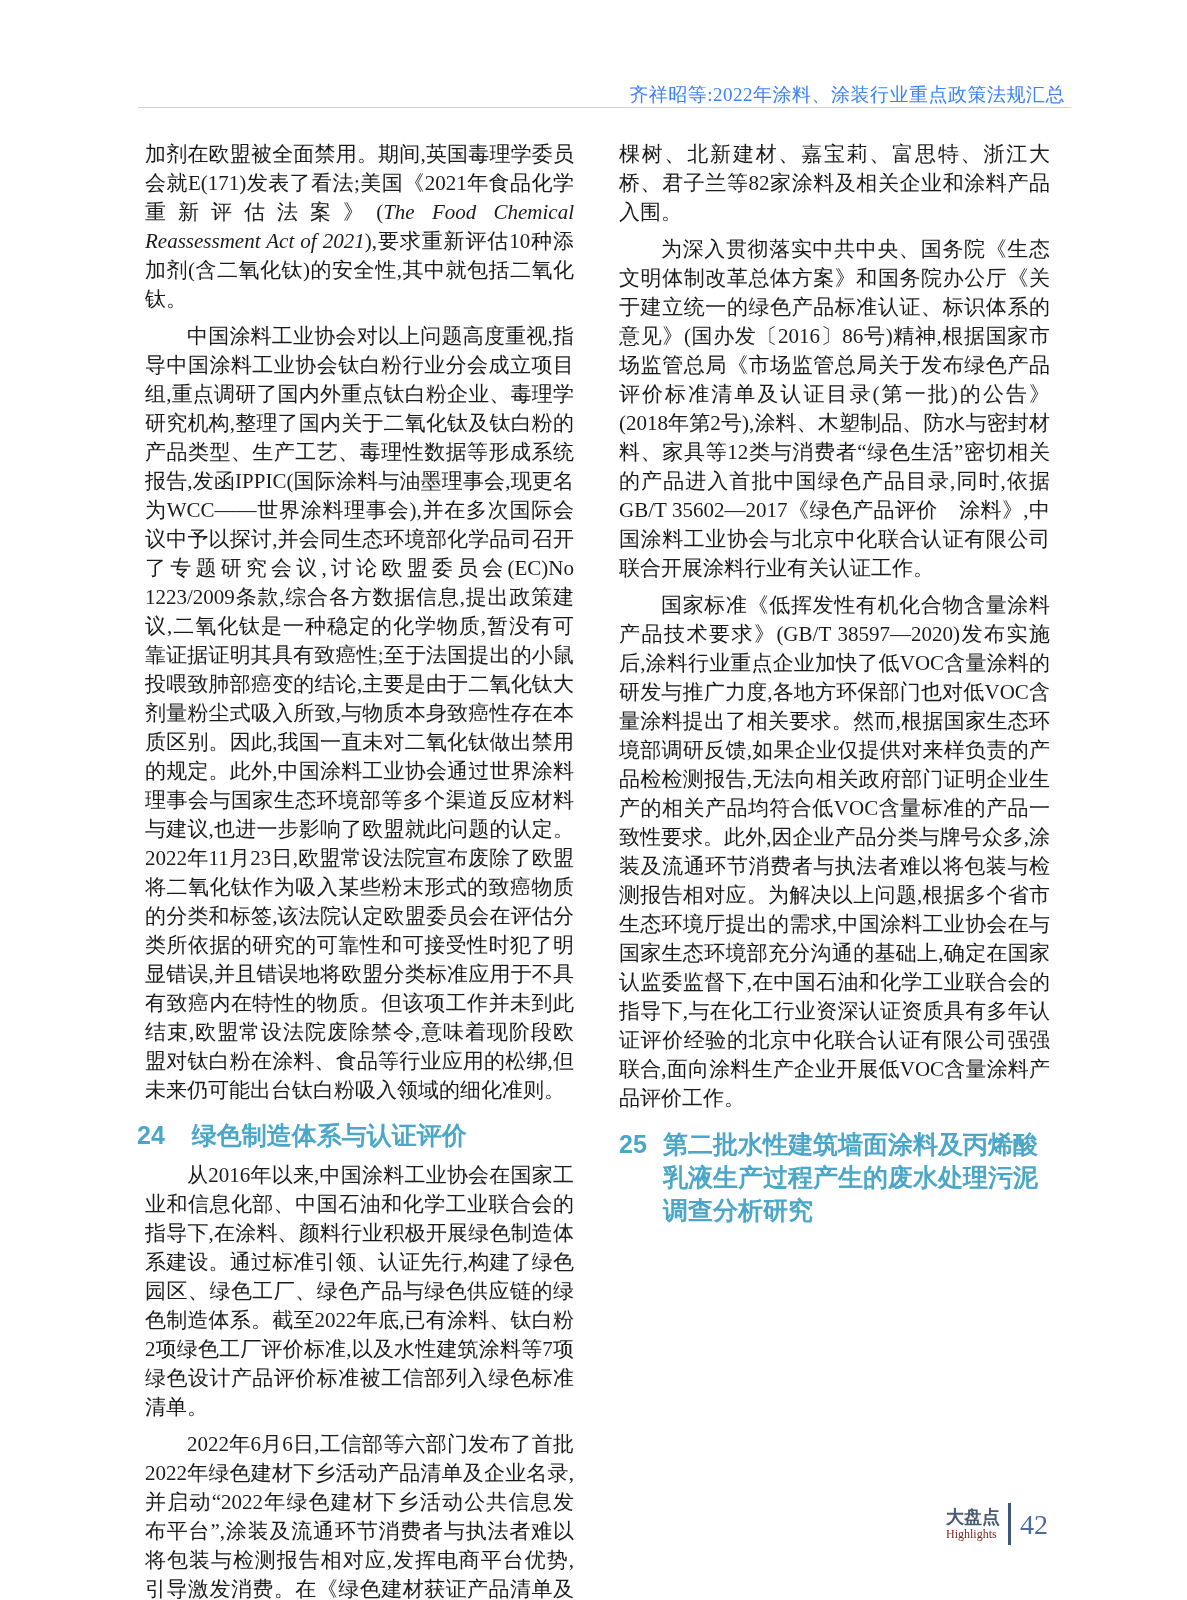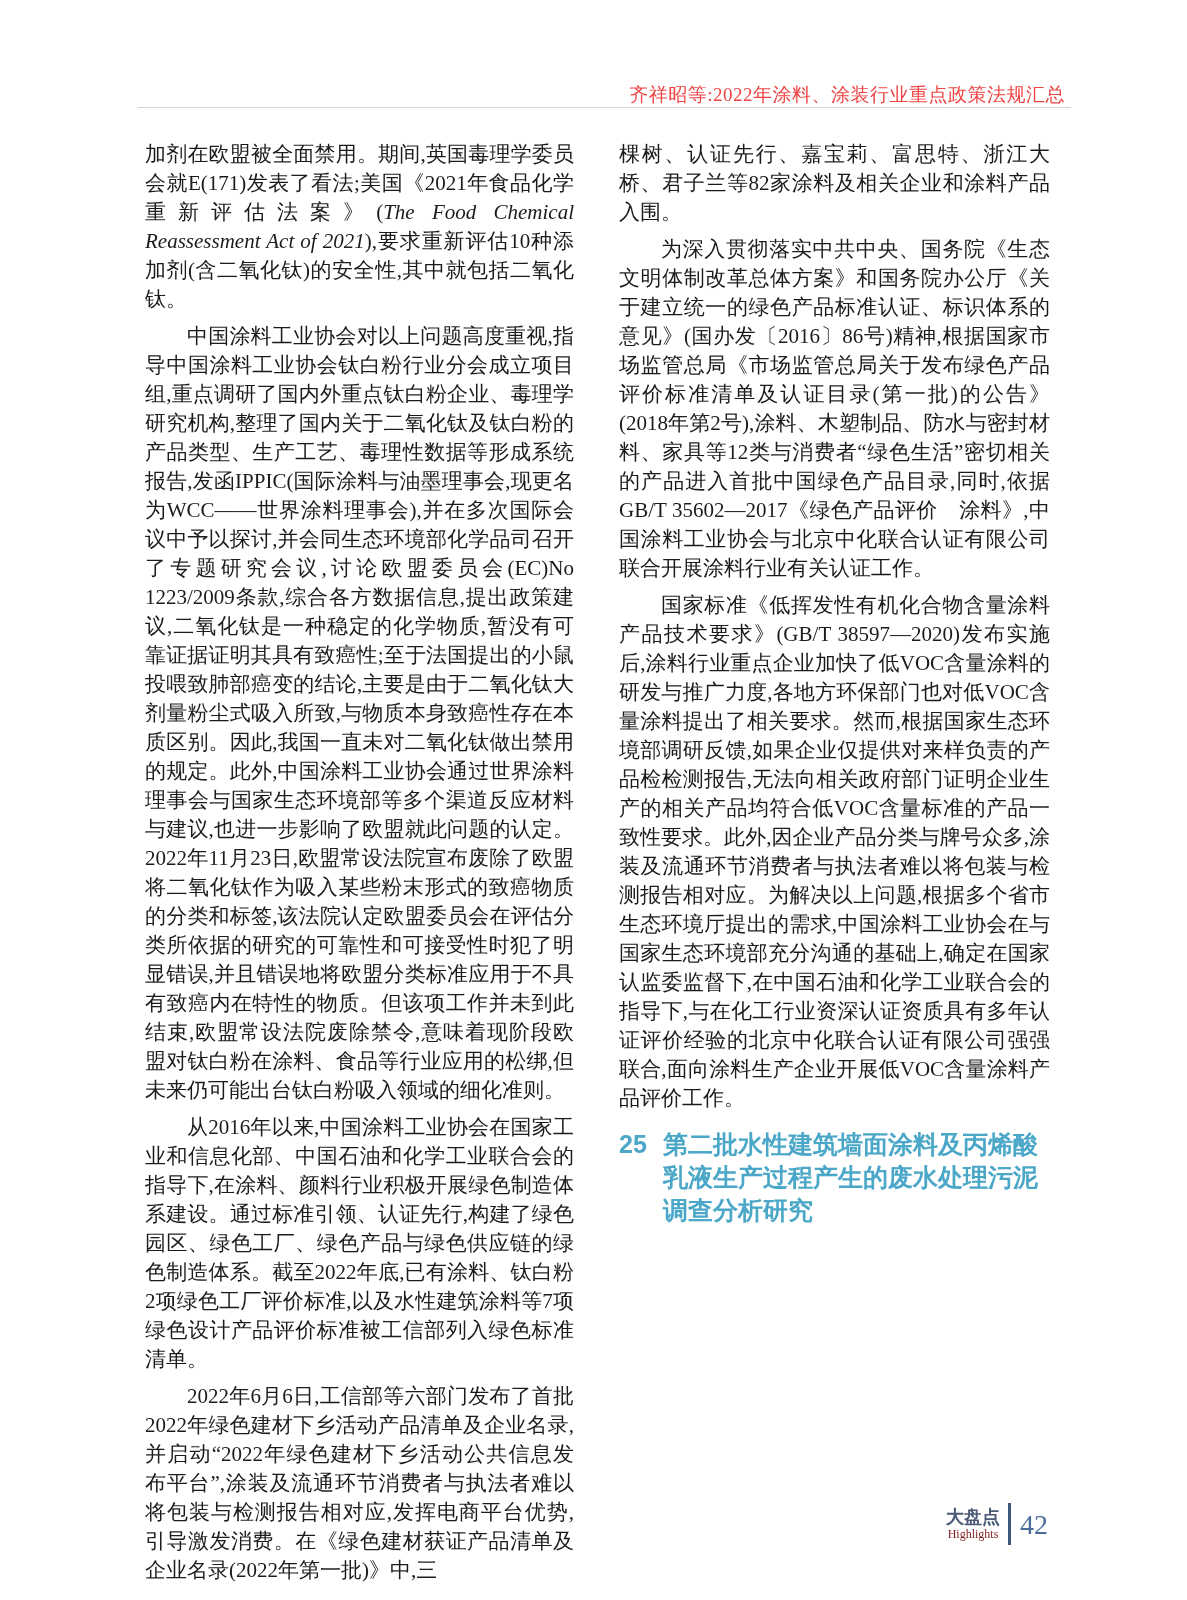--- a/index.html
+++ b/index.html
@@ -2,21 +2,21 @@
 <html><head>
 <meta charset="utf-8">
 <style>
   html,body{margin:0;padding:0;background:#ffffff;}
   .page{
     position:relative;width:1187px;height:1600px;background:#ffffff;overflow:hidden;
     font-family:"Liberation Serif","DejaVu Serif",serif;color:#1b1b1b;
   }
   .running-title{
     position:absolute;top:84px;right:122px;
-    font-size:19px;line-height:22px;color:#ef4444;letter-spacing:0.5px;
+    font-size:19px;line-height:22px;color:#3b82f6;letter-spacing:0.5px;
   }
   .header-rule{
     position:absolute;top:107px;left:138px;width:933px;height:1px;background:#cfd5d5;
   }
   .col{
     position:absolute;top:132px;width:445px;
     font-size:21px;line-height:29px;text-align:justify;
   }
   .col-left{left:137px;}
   .col-right{left:611px;width:447px;}
@@ -34,21 +34,21 @@
   .sec24 .ttl{margin-left:27px;}
   .sec25{
     position:relative;margin:15px 0 9px 0;font-size:25px;line-height:33px;
     padding-left:52px;
   }
   .sec25 .num{position:absolute;left:0;top:0;margin-left:8px;}
   .footer{
     position:absolute;right:139px;bottom:55px;
     display:flex;align-items:center;
   }
-  .footer-labels{text-align:center;}
+  .footer-labels{}
   .footer-cn{
     font-family:"Liberation Sans","DejaVu Sans",sans-serif;font-weight:bold;
     font-size:18px;line-height:20px;color:#4a5a74;
   }
   .footer-en{
     font-family:"Liberation Serif","DejaVu Serif",serif;
     font-size:12px;line-height:14px;color:#7f1d1d;
   }
   .footer-bar{
     width:3px;height:42px;background:#3e5678;margin:0 9px 0 8px;
@@ -62,26 +62,30 @@
 <body>
 
 <div class="page">
 
   <div class="running-title">齐祥昭等:2022年涂料、涂装行业重点政策法规汇总</div>
   <div class="header-rule"></div>
 
   <div class="col col-left">
     <p class="para cont"><span>加剂在欧盟被全面禁用。期间,英国毒理学委员会就E(171)发表了看法;美国《2021年食品化学重新评估法案》(</span><span class="it">The Food Chemical Reassessment Act of 2021</span><span>),要求重新评估10种添加剂(含二氧化钛)的安全性,其中就包括二氧化钛。</span></p>
     <p class="para">中国涂料工业协会对以上问题高度重视,指导中国涂料工业协会钛白粉行业分会成立项目组,重点调研了国内外重点钛白粉企业、毒理学研究机构,整理了国内关于二氧化钛及钛白粉的产品类型、生产工艺、毒理性数据等形成系统报告,发函IPPIC(国际涂料与油墨理事会,现更名为WCC——世界涂料理事会),并在多次国际会议中予以探讨,并会同生态环境部化学品司召开了专题研究会议,讨论欧盟委员会(EC)No 1223/2009条款,综合各方数据信息,提出政策建议,二氧化钛是一种稳定的化学物质,暂没有可靠证据证明其具有致癌性;至于法国提出的小鼠投喂致肺部癌变的结论,主要是由于二氧化钛大剂量粉尘式吸入所致,与物质本身致癌性存在本质区别。因此,我国一直未对二氧化钛做出禁用的规定。此外,中国涂料工业协会通过世界涂料理事会与国家生态环境部等多个渠道反应材料与建议,也进一步影响了欧盟就此问题的认定。2022年11月23日,欧盟常设法院宣布废除了欧盟将二氧化钛作为吸入某些粉末形式的致癌物质的分类和标签,该法院认定欧盟委员会在评估分类所依据的研究的可靠性和可接受性时犯了明显错误,并且错误地将欧盟分类标准应用于不具有致癌内在特性的物质。但该项工作并未到此结束,欧盟常设法院废除禁令,意味着现阶段欧盟对钛白粉在涂料、食品等行业应用的松绑,但未来仍可能出台钛白粉吸入领域的细化准则。</p>
+    <h2 class="sec sec24">
+      <span class="num">24</span>
+      <span class="ttl">绿色制造体系与认证评价</span>
+    </h2>
     <p class="para">从2016年以来,中国涂料工业协会在国家工业和信息化部、中国石油和化学工业联合会的指导下,在涂料、颜料行业积极开展绿色制造体系建设。通过标准引领、认证先行,构建了绿色园区、绿色工厂、绿色产品与绿色供应链的绿色制造体系。截至2022年底,已有涂料、钛白粉2项绿色工厂评价标准,以及水性建筑涂料等7项绿色设计产品评价标准被工信部列入绿色标准清单。</p>
     <p class="para">2022年6月6日,工信部等六部门发布了首批2022年绿色建材下乡活动产品清单及企业名录,并启动“2022年绿色建材下乡活动公共信息发布平台”,涂装及流通环节消费者与执法者难以将包装与检测报告相对应,发挥电商平台优势,引导激发消费。在《绿色建材获证产品清单及企业名录(2022年第一批)》中,三</p>
   </div>
 
   <div class="col col-right">
-    <p class="para cont">棵树、认证先行、嘉宝莉、富思特、浙江大桥、君子兰等82家涂料及相关企业和涂料产品入围。</p>
+    <p class="para cont">棵树、北新建材、嘉宝莉、富思特、浙江大桥、君子兰等82家涂料及相关企业和涂料产品入围。</p>
     <p class="para">为深入贯彻落实中共中央、国务院《生态文明体制改革总体方案》和国务院办公厅《关于建立统一的绿色产品标准认证、标识体系的意见》(国办发〔2016〕86号)精神,根据国家市场监管总局《市场监管总局关于发布绿色产品评价标准清单及认证目录(第一批)的公告》(2018年第2号),涂料、木塑制品、防水与密封材料、家具等12类与消费者“绿色生活”密切相关的产品进入首批中国绿色产品目录,同时,依据GB/T 35602—2017《绿色产品评价　涂料》,中国涂料工业协会与北京中化联合认证有限公司联合开展涂料行业有关认证工作。</p>
     <p class="para">国家标准《低挥发性有机化合物含量涂料产品技术要求》(GB/T 38597—2020)发布实施后,涂料行业重点企业加快了低VOC含量涂料的研发与推广力度,各地方环保部门也对低VOC含量涂料提出了相关要求。然而,根据国家生态环境部调研反馈,如果企业仅提供对来样负责的产品检检测报告,无法向相关政府部门证明企业生产的相关产品均符合低VOC含量标准的产品一致性要求。此外,因企业产品分类与牌号众多,涂装及流通环节消费者与执法者难以将包装与检测报告相对应。为解决以上问题,根据多个省市生态环境厅提出的需求,中国涂料工业协会在与国家生态环境部充分沟通的基础上,确定在国家认监委监督下,在中国石油和化学工业联合会的指导下,与在化工行业资深认证资质具有多年认证评价经验的北京中化联合认证有限公司强强联合,面向涂料生产企业开展低VOC含量涂料产品评价工作。</p>
     <h2 class="sec sec25">
       <span class="num">25</span>
       <span class="ttl">第二批水性建筑墙面涂料及丙烯酸乳液生产过程产生的废水处理污泥调查分析研究</span>
     </h2>
   </div>
 
   <div class="footer">
     <div class="footer-labels">

